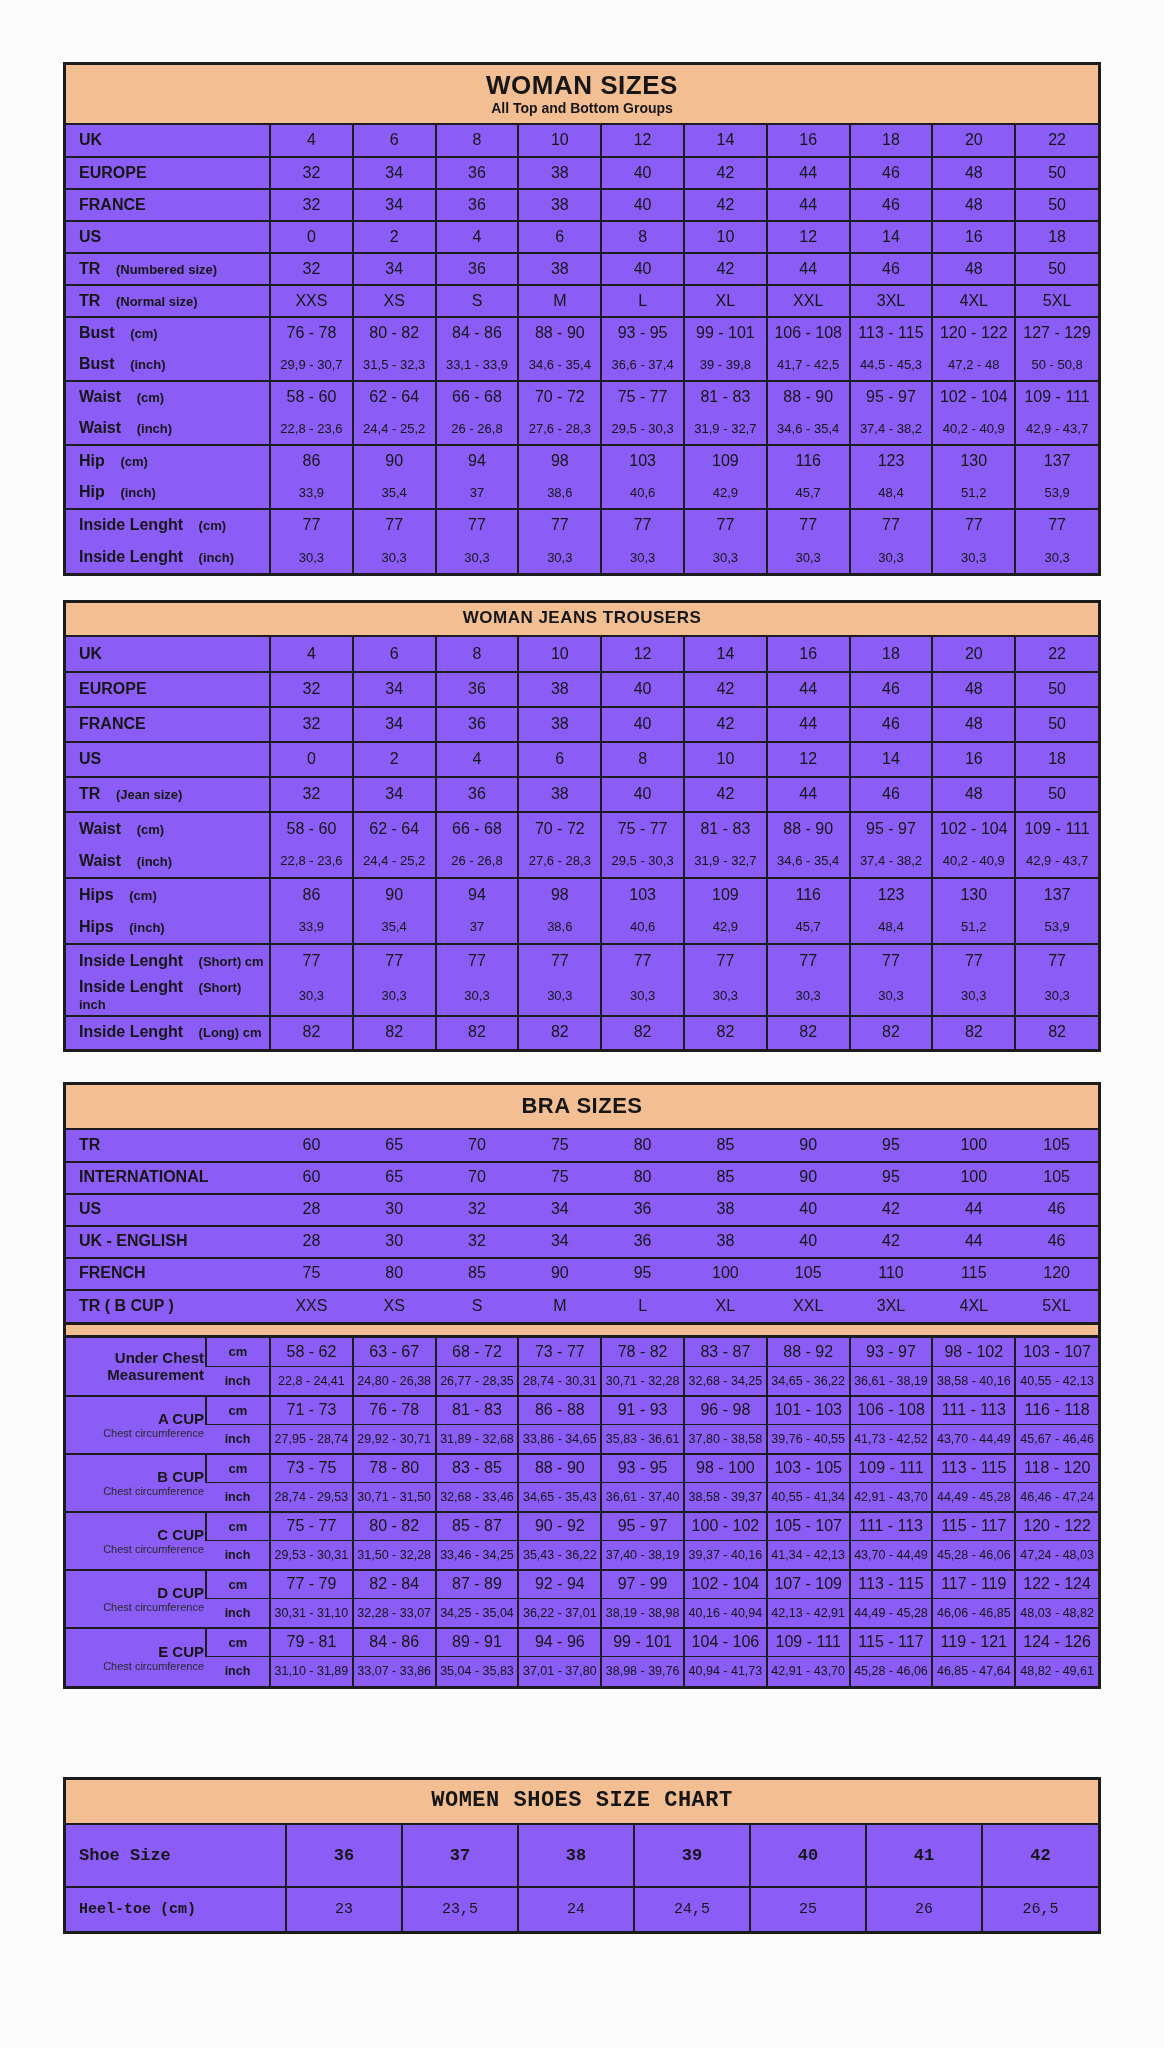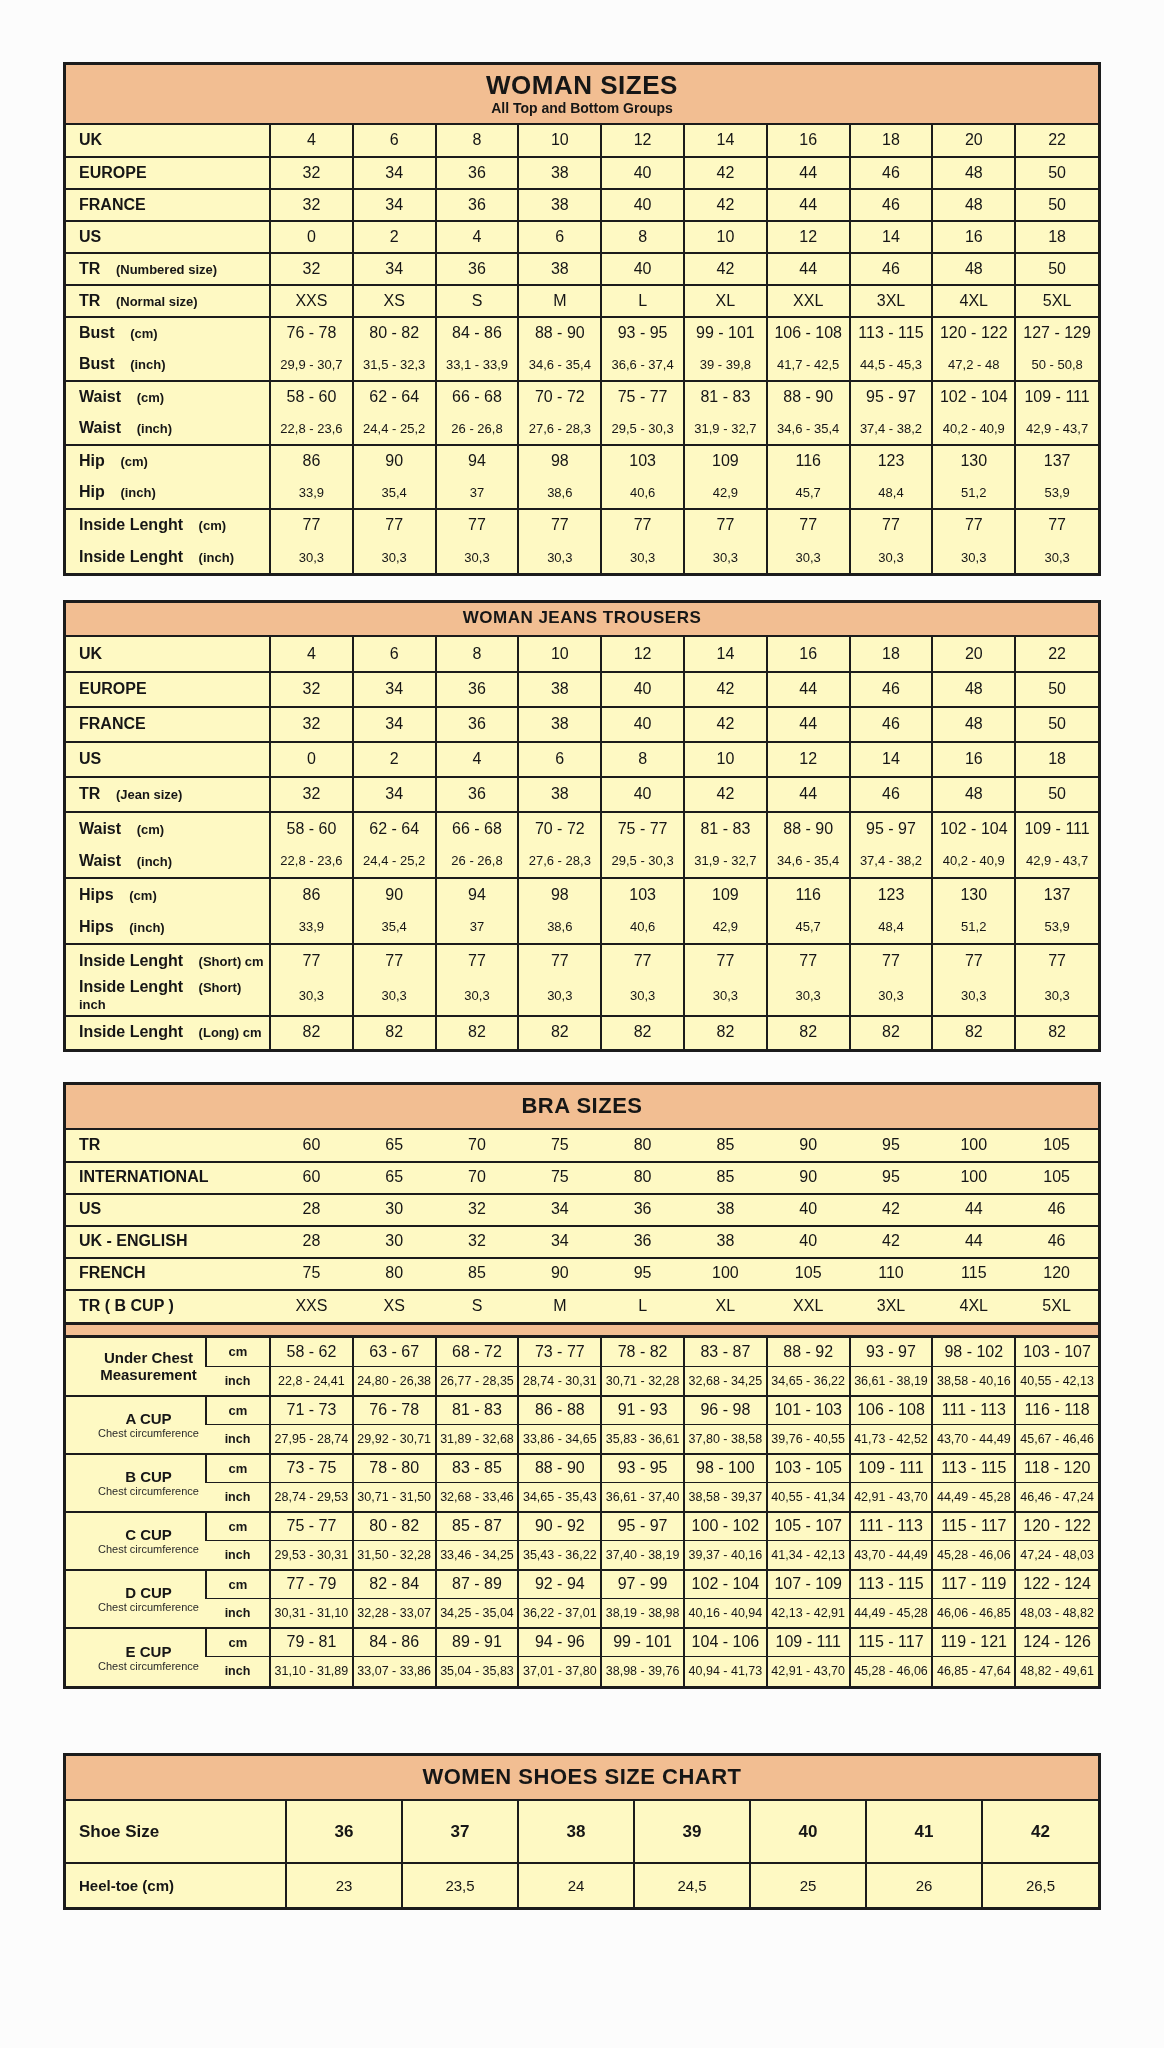--- a/index.html
+++ b/index.html
@@ -10,21 +10,21 @@
   }
   *{box-sizing:border-box;}
   html,body{margin:0;padding:0;}
   body{
     width:1164px; min-height:2048px;
     background:var(--bg);
     color:var(--ink);
     font-family:"Liberation Sans","DejaVu Sans",sans-serif;
   }
   .page{width:1164px;min-height:2048px;padding:62px 63px 30px;}
-  .wrap{border:3px solid var(--border);background:#fef9c3;}
+  .wrap{border:3px solid var(--border);background:#8b5cf6;}
   .band{
     background:var(--band);
     border-bottom:2px solid var(--border);
     text-align:center;
     padding:6px 4px 7px;
   }
   .band .t{font-weight:bold;font-size:26px;letter-spacing:.5px;line-height:1.1;}
   .band .t.mid{font-size:17px;}
   .band .t.sm{font-size:22px;padding:3px 0;}
   .band .sub{font-weight:bold;font-size:14px;line-height:1.2;}
@@ -55,36 +55,36 @@
   table.t3 td{height:32px;font-size:16px;}
   table.t3 td.lbl{font-size:16px;}
   .strip{
     height:16px;background:var(--band);
     border-top:3px solid var(--border);
     border-bottom:3px solid var(--border);
   }
   
   table.cups td{height:29px;}
   table.cups td.glbl{
-    text-align:center;padding-left:27px;vertical-align:middle;border-left:none;
+    text-align:right;padding-left:27px;vertical-align:middle;border-left:none;
   }
   table.cups td .gname{font-weight:bold;font-size:15px;line-height:1.15;}
   table.cups td .gsub{font-size:11px;line-height:1.1;color:#2a2a2a;}
   table.cups td.unit{font-weight:bold;font-size:13px;}
   table.cups tr.inrow td{border-top:1.5px solid var(--border);}
   table.cups tr.inrow td{font-size:12.5px;}
   table.cups tr td.cmv{font-size:16px;}
   
   table.t4 tr.r0 td{height:62px;font-weight:bold;font-size:17px;border-radius:13px;}
   table.t4 tr.r1 td{height:44px;font-size:15px;}
   table.t4 td.lbl{font-size:16px;}
   .sec{margin:0;}
   .sec+.sec{margin-top:24px;}
   #sec-bra{margin-top:30px;}
-  #sec-shoes{margin-top:64px;}
+  #sec-shoes{margin-top:88px;font-family:Liberation Mono, monospace;}
 </style>
 </head>
 <body>
 
 <div class="page">
 
   <section class="sec wrap" id="sec-woman-sizes">
     <div class="band">
       <div class="t">WOMAN SIZES</div>
       <div class="sub">All Top and Bottom Groups</div>

